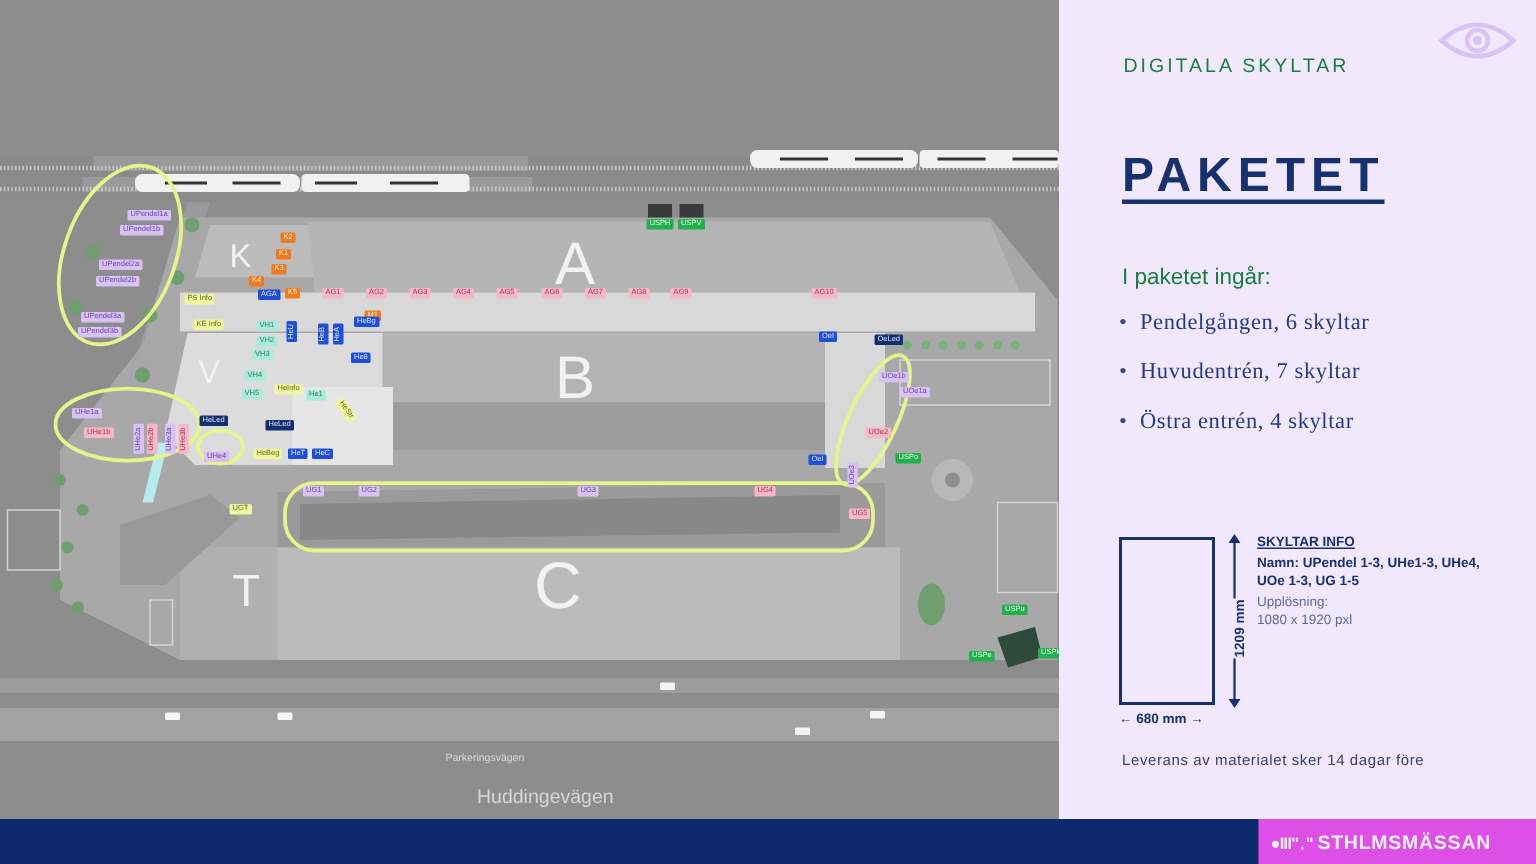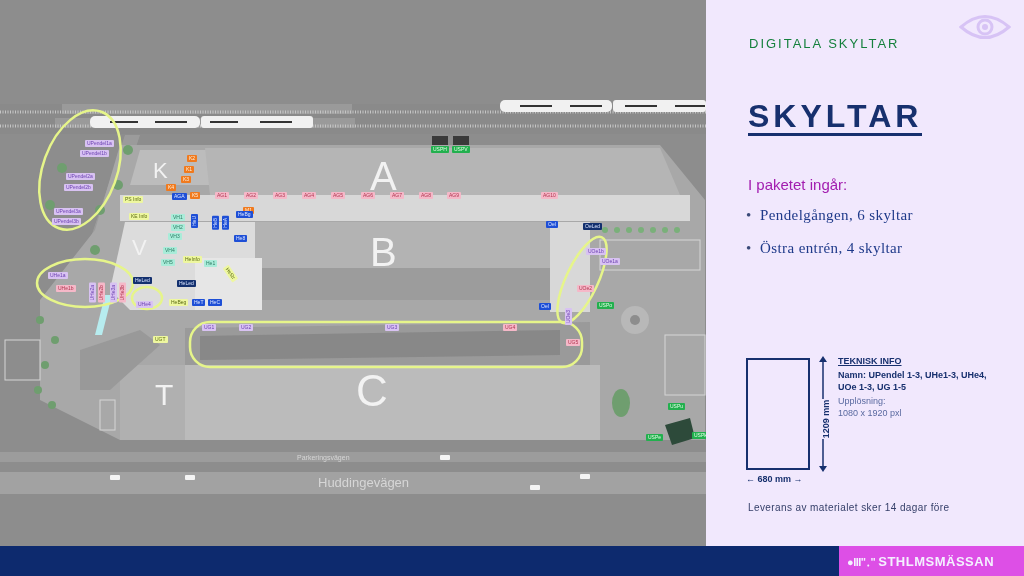--- a/index.html
+++ b/index.html
@@ -10,29 +10,29 @@
   .lbl { position: absolute; font-size: 5px; line-height: 7px; padding: 0 2px; border-radius: 1px; white-space: nowrap; font-family: "Liberation Sans", sans-serif; }
   .lbl.purple { background: #d8c2f2; color: #6a3fb0; }
   .lbl.pink { background: #f5b8c8; color: #b0344f; }
   .lbl.orange { background: #f07a1e; color: #fff2e0; }
   .lbl.blue { background: #1e4fd6; color: #dfe8ff; }
   .lbl.navy { background: #13306e; color: #dbe5ff; }
   .lbl.mint { background: #a9ecd9; color: #2b7c64; }
   .lbl.yellow { background: #eef7a0; color: #5a6a10; }
   .lbl.green { background: #22b04e; color: #e6ffe8; }
   .lbl.vert { writing-mode: vertical-rl; transform: rotate(180deg); padding: 2px 0; }
-  .road-text { position: absolute; color: #d6d6d6; font-family: "Liberation Sans", sans-serif; }
+  .road-text { position: absolute; color: #d6d6d6; font-family: "Liberation Sans", sans-serif; margin-top: 48px; }
   .zone-letter { position: absolute; color: #f2f2f2; font-family: "Liberation Sans", sans-serif; font-weight: 400; }
 
   .panel { position: absolute; left: 706px; top: 0; width: 318px; height: 546px; background: #f1e8fd; }
   .eyebrow { position: absolute; left: 43px; top: 36px; font-size: 13px; letter-spacing: 2px; color: #15803d; }
   .title { position: absolute; left: 42px; top: 62px; font-size: 32px; line-height: 36px; font-weight: 700; letter-spacing: 4px; color: #17306e; }
   .title span { display: inline-block; border-bottom: 3px solid #17306e; line-height: 31px; padding-bottom: 1px; margin-bottom: 3px; }
   .eye { position: absolute; left: 253px; top: 12px; width: 52px; height: 30px; }
-  .intro { position: absolute; left: 42px; top: 176px; font-size: 15px; color: #a21caf; }
+  .intro { position: absolute; left: 42px; top: 176px; font-size: 15px; color: #15803d; }
   .bullets { position: absolute; left: 40px; top: 207px; list-style: none; }
   .bullets li { font-size: 15px; color: #1f3a8a; height: 33px; letter-spacing: 0.4px; font-family: Liberation Serif, serif; }
   .bullets li .dot { display: inline-block; width: 14px; color: #3a4a78; }
   .spec-box { position: absolute; left: 40px; top: 358px; width: 64px; height: 112px; border: 2px solid #17306e; }
   .dim-v { position: absolute; left: 113px; top: 356px; width: 8px; height: 116px; }
   .dim-v-text { position: absolute; left: 100px; top: 414px; font-size: 9px; font-weight: 700; color: #17306e; transform: rotate(-90deg); transform-origin: center; white-space: nowrap; width: 40px; text-align: center; }
   .dim-h { position: absolute; left: 40px; top: 474px; font-size: 9px; font-weight: 700; color: #17306e; white-space: nowrap; }
   .tech { position: absolute; left: 132px; top: 356px; width: 150px; }
   .tech .th { font-size: 9px; font-weight: 700; color: #17306e; text-decoration: underline; margin-bottom: 3px; }
   .tech .tn { font-size: 9px; font-weight: 700; color: #17306e; line-height: 12px; }
@@ -257,39 +257,40 @@
 
   <div class="panel">
     <svg class="eye" viewBox="0 0 52 30">
       <path d="M2 15 Q26 -6 50 15 Q26 36 2 15 Z" fill="none" stroke="#d7c3f5" stroke-width="3"></path>
       <circle cx="26" cy="15" r="7" fill="none" stroke="#d7c3f5" stroke-width="3"></circle>
       <circle cx="26" cy="15" r="3" fill="#d7c3f5"></circle>
     </svg>
     <div class="eyebrow">DIGITALA SKYLTAR</div>
     <div class="title">
       <br>
-      <span>SKYLTAR</span>
+      <span>PAKETET</span>
     </div>
     <div class="intro">I paketet ingår:</div>
     <ul class="bullets">
       <li><span class="dot">•</span><span>Pendelgången, 6 skyltar</span></li>
+      <li><span class="dot">•</span><span>Huvudentrén, 7 skyltar</span></li>
       <li><span class="dot">•</span><span>Östra entrén, 4 skyltar</span></li>
     </ul>
 
     <div class="spec-box"></div>
     <svg class="dim-v" viewBox="0 0 8 116">
       <line x1="4" y1="4" x2="4" y2="112" stroke="#17306e" stroke-width="1.5"></line>
       <polygon points="4,0 0,6 8,6" fill="#17306e"></polygon>
       <polygon points="4,116 0,110 8,110" fill="#17306e"></polygon>
     </svg>
     <div class="dim-v-text" style="background:#f1e8fd;">1209 mm</div>
     <div class="dim-h">← 680 mm →</div>
 
     <div class="tech">
-      <div class="th">TEKNISK INFO</div>
+      <div class="th">SKYLTAR INFO</div>
       <div class="tn">Namn: UPendel 1-3, UHe1-3, UHe4, UOe 1-3, UG 1-5</div>
       <div class="tr">Upplösning:</div>
       <div class="tr" style="margin-top:0;">1080 x 1920 pxl</div>
     </div>
 
     <div class="delivery">
       <div>Leverans av materialet sker 14 dagar före</div>
     </div>
   </div>
 

